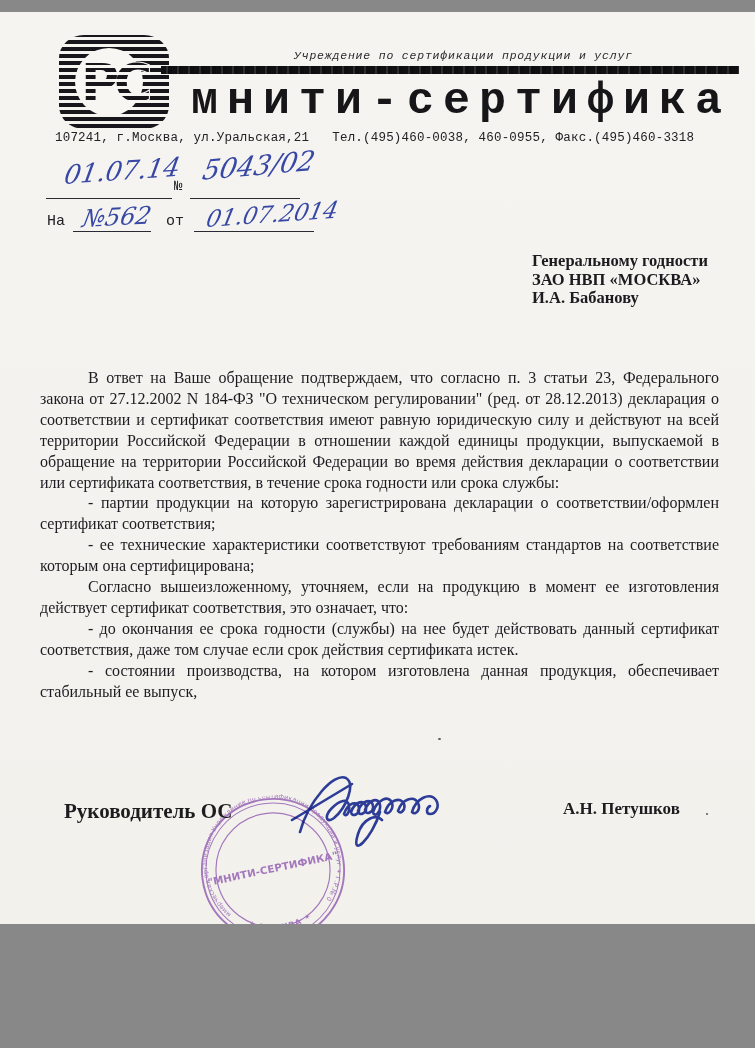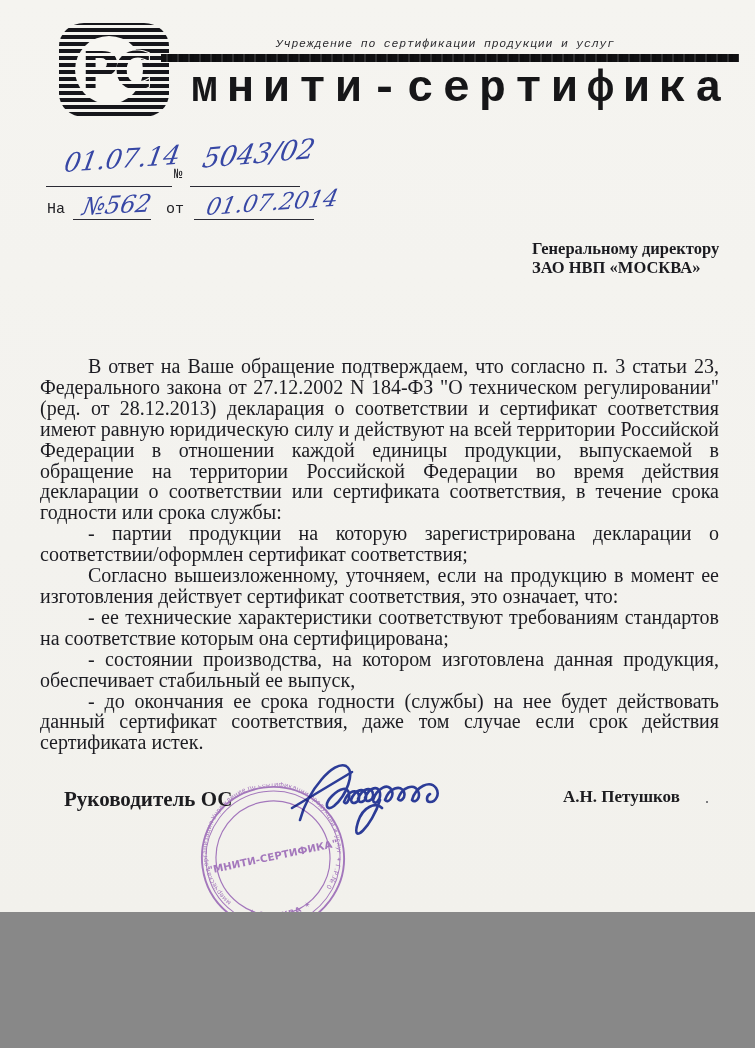--- a/index.html
+++ b/index.html
@@ -1,25 +1,25 @@
 <!DOCTYPE html>
 <html><head>
 <meta charset="utf-8">
 <style>
   * { margin:0; padding:0; box-sizing:border-box; }
   html,body { background:#888; }
   .page {
-    position:relative; width:755px; height:912px; margin:0 auto;
+    position:relative; width:755px; height:912px; margin:12px auto;
     background:linear-gradient(180deg,#f5f4f0 0%,#f3f2ee 60%,#f2f1ec 100%);
     overflow:hidden; font-family:"Liberation Serif", serif; color:#1d1d20;
   }
   
   .logo { position:absolute; left:57px; top:20px; width:114px; height:102px; }
   .tagline {
-    position:absolute; left:276px; top:37px; width:340px;
+    position:absolute; left:294px; top:37px; width:340px;
     font-family:"Liberation Mono", monospace; font-style:italic;
     font-size:11.5px; letter-spacing:0.8px; color:#2a2a2e; white-space:nowrap;
   }
   .header-rule {
     position:absolute; left:161px; top:54px; width:578px; height:8px;
     background:repeating-linear-gradient(90deg,#101012 0 5px,#2e2e30 5px 7px,#0d0d0f 7px 11px);
   }
   .org-name {
     position:absolute; left:191px; top:64px;
     font-family:"Liberation Mono", monospace; font-size:45px; font-weight:700;
@@ -52,21 +52,21 @@
   .na-label { left:47px;  top:201px; }
   .ot-label { left:166px; top:201px; }
   
   .addressee {
     position:absolute; left:532px; top:240px;
     font-size:16.5px; font-weight:700; line-height:18.5px; color:#1b1b20;
   }
   
   .body-text {
     position:absolute; left:40px; top:356px; width:679px;
-    font-size:20px; line-height:20.9px; text-align:justify; color:#1c1c22;
+    font-size:16px; line-height:20.9px; text-align:justify; color:#1c1c22;
   }
   .body-text p { text-indent:48px; }
   
   .position-title { position:absolute; left:64px;  top:787px; font-size:21px; font-weight:700; }
   .signer-name    { position:absolute; left:563px; top:787px; font-size:17px; font-weight:700;text-align:center; }
   .stamp { position:absolute; left:199px; top:784px; width:148px; height:148px;
            transform:rotate(-8deg); opacity:0.88; mix-blend-mode:multiply; }
   .signature { position:absolute; left:288px; top:756px; width:172px; height:92px;
                mix-blend-mode:multiply; }
   
@@ -86,48 +86,50 @@
       </pattern>
     </defs>
     <rect x="2" y="2" width="110" height="94" rx="25" ry="23" fill="url(#lstripes)"></rect>
     <circle cx="52" cy="49" r="34" fill="#f7f6f2"></circle>
     <text x="24" y="68" font-family="DejaVu Sans, sans-serif" font-weight="bold" font-size="52" letter-spacing="-5" fill="url(#lstripes)" stroke="#f7f6f2" stroke-width="2.2" paint-order="stroke">РС</text>
   </svg>
 
   <div class="tagline">Учреждение по сертификации продукции и услуг</div>
   <div class="header-rule"></div>
   <div class="org-name">мнити-сертифика</div>
+  <div class="contact-line">107241, г.Москва, ул.Уральская,21   Тел.(495)460-0038, 460-0955, Факс.(495)460-3318</div>
 
   <div>
     <span class="hand hand-date">01.07.14</span>
     <span class="u-line ul1"></span>
     <span class="print-label no-sign">№</span>
     <span class="hand hand-number">5043/02</span>
     <span class="u-line ul2"></span>
 
     <span class="print-label na-label">На</span>
     <span class="hand hand-innum">№562</span>
     <span class="u-line ul3"></span>
     <span class="print-label ot-label">от</span>
     <span class="hand hand-indate">01.07.2014</span>
     <span class="u-line ul4"></span>
   </div>
 
   <div class="addressee">
-    <div>Генеральному директору</div>
+    <div>Генеральному годности</div>
     <div>ЗАО НВП «МОСКВА»</div>
+    <div>И.А. Бабанову</div>
   </div>
 
   <div class="body-text">
     <p>В ответ на Ваше обращение подтверждаем, что согласно п. 3 статьи 23, Федерального закона от 27.12.2002 N 184-ФЗ "О техническом регулировании" (ред. от 28.12.2013) декларация о соответствии и сертификат соответствия имеют равную юридическую силу и действуют на всей территории Российской Федерации в отношении каждой единицы продукции, выпускаемой в обращение на территории Российской Федерации во время действия декларации о соответствии или сертификата соответствия, в течение срока годности или срока службы:</p>
     <p>- партии продукции на которую зарегистрирована декларации о соответствии/оформлен сертификат соответствия;</p>
+    <p>- ее технические характеристики соответствуют требованиям стандартов на соответствие которым она сертифицирована;</p>
     <p>Согласно вышеизложенному, уточняем, если на продукцию в момент ее изготовления действует сертификат соответствия, это означает, что:</p>
-    <p>- ее технические характеристики соответствуют требованиям стандартов на соответствие которым она сертифицирована;</p>
+    <p>- до окончания ее срока годности (службы) на нее будет действовать данный сертификат соответствия, даже  том случае если срок действия сертификата истек.</p>
     <p>- состоянии производства, на котором изготовлена данная продукция, обеспечивает стабильный ее выпуск,</p>
-    <p>- до окончания ее срока годности (службы) на нее будет действовать данный сертификат соответствия, даже  том случае если срок действия сертификата истек.</p>
   </div>
 
   <div class="position-title">Руководитель ОС</div>
 
   <svg class="stamp" viewBox="0 0 200 200" aria-hidden="true">
     <defs>
       <path id="ringArc" d="M 36,151 A 88,88 0 1 1 164,151" fill="none"></path>
       <path id="bottomArc" d="M 49,165 A 88,88 0 0 0 151,165" fill="none"></path>
     </defs>
     <g stroke="#a16cc4" fill="none">

